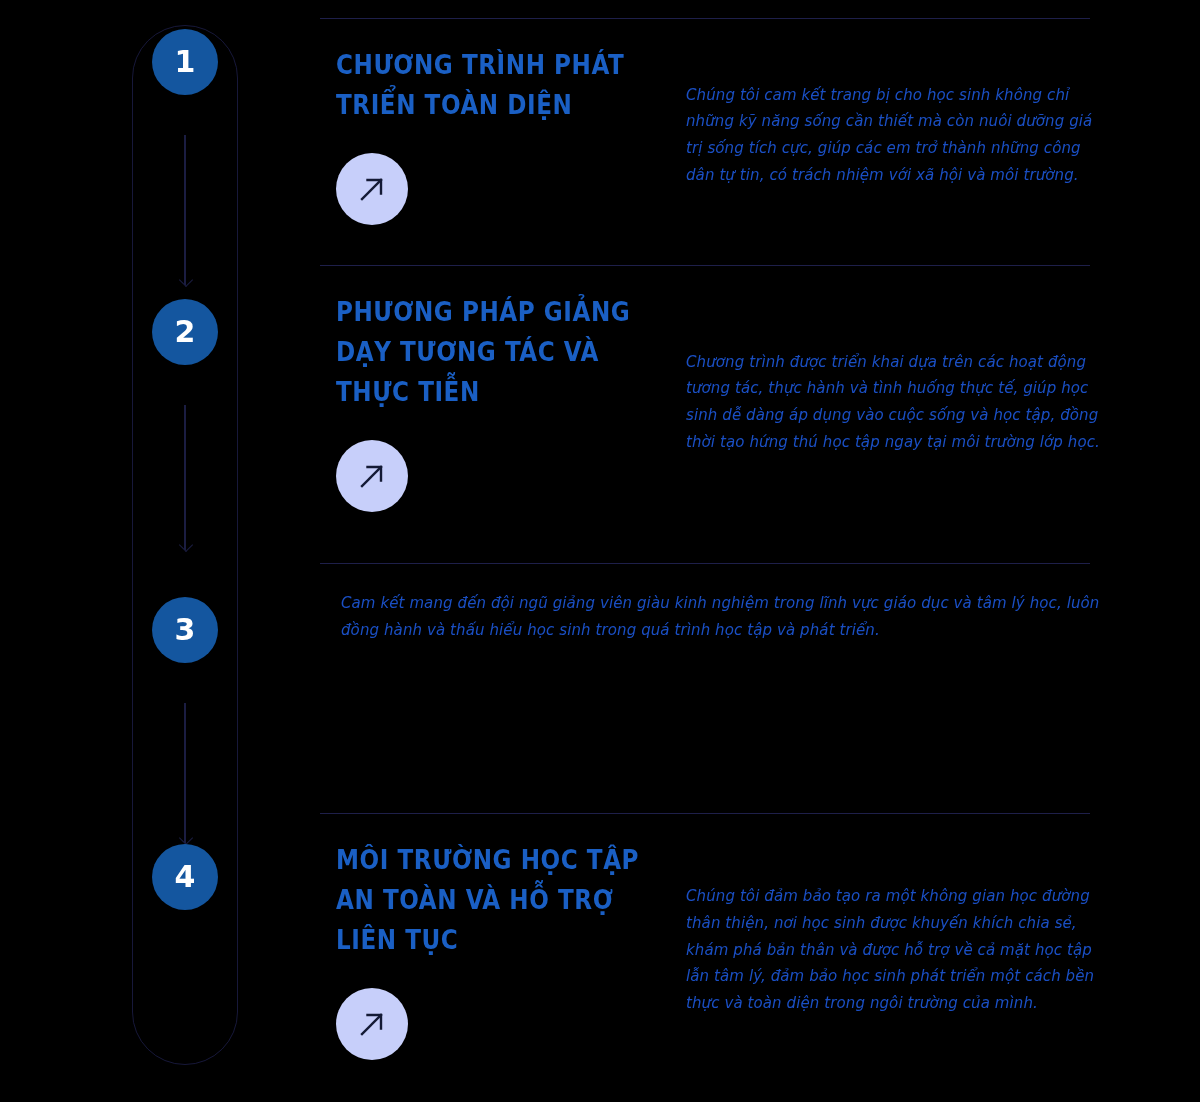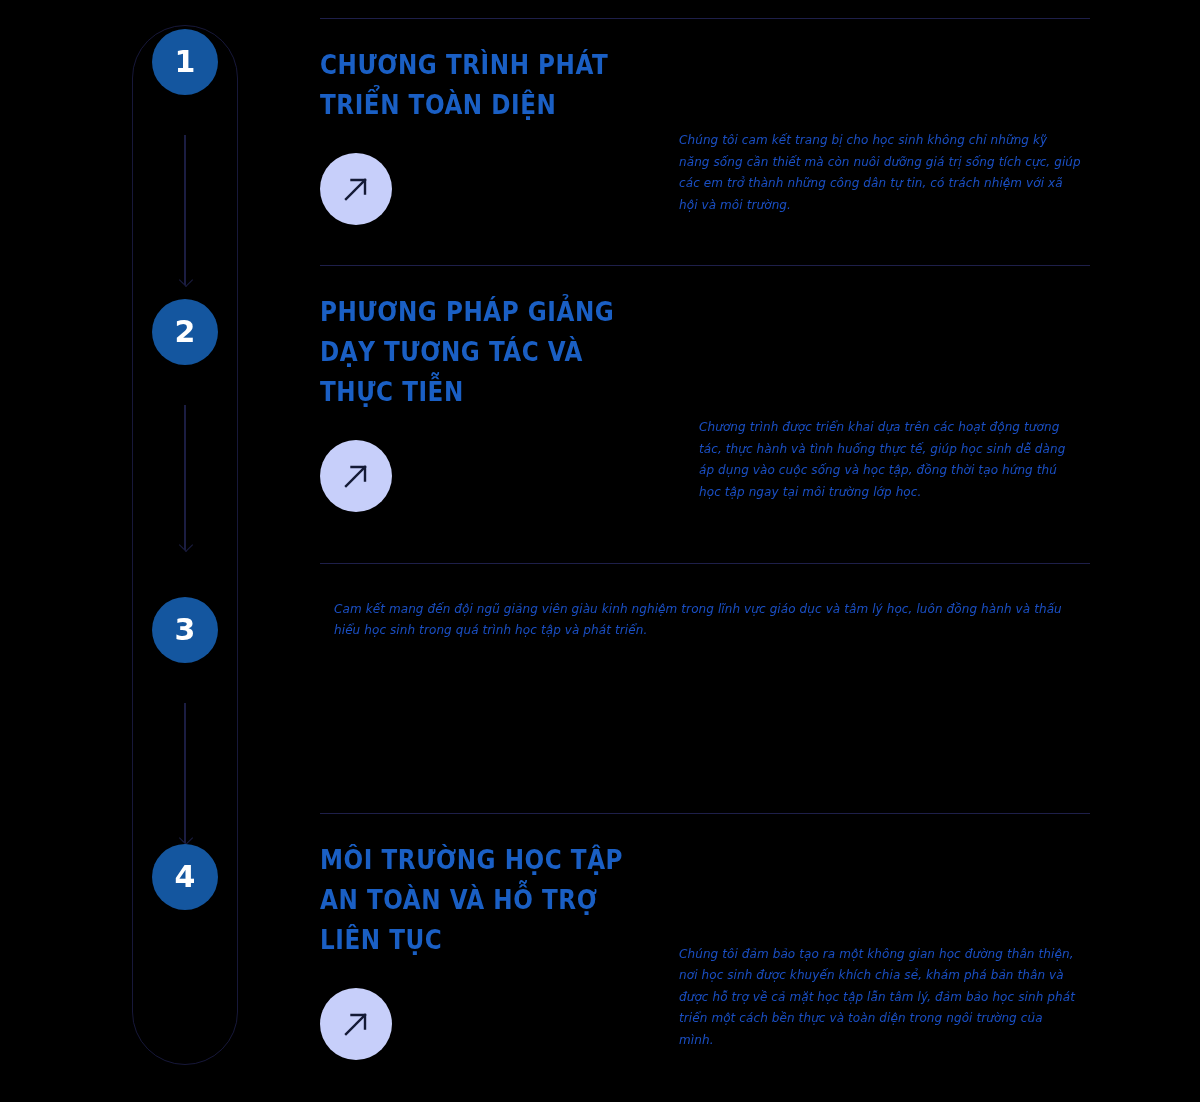--- a/index.html
+++ b/index.html
@@ -96,25 +96,25 @@
     position: absolute;
     left: 320px;
     width: 770px;
     height: 0;
     border-top: 1.6px solid #1e1f4a;
     z-index: 1;
   }
 
   .card {
     position: absolute;
-    left: 320px;
+    left: 336px;
     width: 770px;
     display: flex;
     flex-direction: row;
-    align-items: flex-end;
+    align-items: center;
   }
 
   .card-left {
     width: 345px;
     flex: 0 0 345px;
     padding-right: 10px;
     box-sizing: border-box;
   }
 
   .card-title {
@@ -148,24 +148,24 @@
     display: block;
   }
 
   .card-right {
     flex: 1 1 auto;
     padding-left: 5px;
     box-sizing: border-box;
   }
 
   .card-body {
-    margin: 9px;
+    margin: 0;
     color: #1a4fc4;
     font-family: "DejaVu Sans", sans-serif;
-    font-size: 12px;
+    font-size: 15px;
     font-style: italic;
     font-weight: 300;
     line-height: 1.78;
     letter-spacing: 0.1px;
   }
 </style>
 </head>
 <body>
 
 <div class="stage">
@@ -216,21 +216,21 @@
             <path d="M12.5 8 L26 8 L26 21.5" stroke="#141a35" stroke-width="2.4" stroke-linecap="square" stroke-linejoin="miter" fill="none"></path>
           </svg>
         </span>
       </button>
     </div>
     <div class="card-right">
       <p class="card-body">Chúng tôi cam kết trang bị cho học sinh không chỉ những kỹ năng sống cần thiết mà còn nuôi dưỡng giá trị sống tích cực, giúp các em trở thành những công dân tự tin, có trách nhiệm với xã hội và môi trường.</p>
     </div>
   </div>
 
-  <div class="card" style="top:292px;gap:20px;">
+  <div class="card" style="top:292px;">
     <div class="card-left">
       <h2 class="card-title">PHƯƠNG PHÁP GIẢNG
 DẠY TƯƠNG TÁC VÀ
 THỰC TIỄN</h2>
       <button class="arrow-btn">
         <span>
           <svg width="34" height="34" viewBox="0 0 34 34" fill="none">
             <path d="M7 27 L26 8" stroke="#141a35" stroke-width="2.4" stroke-linecap="square"></path>
             <path d="M12.5 8 L26 8 L26 21.5" stroke="#141a35" stroke-width="2.4" stroke-linecap="square" stroke-linejoin="miter" fill="none"></path>
           </svg>

